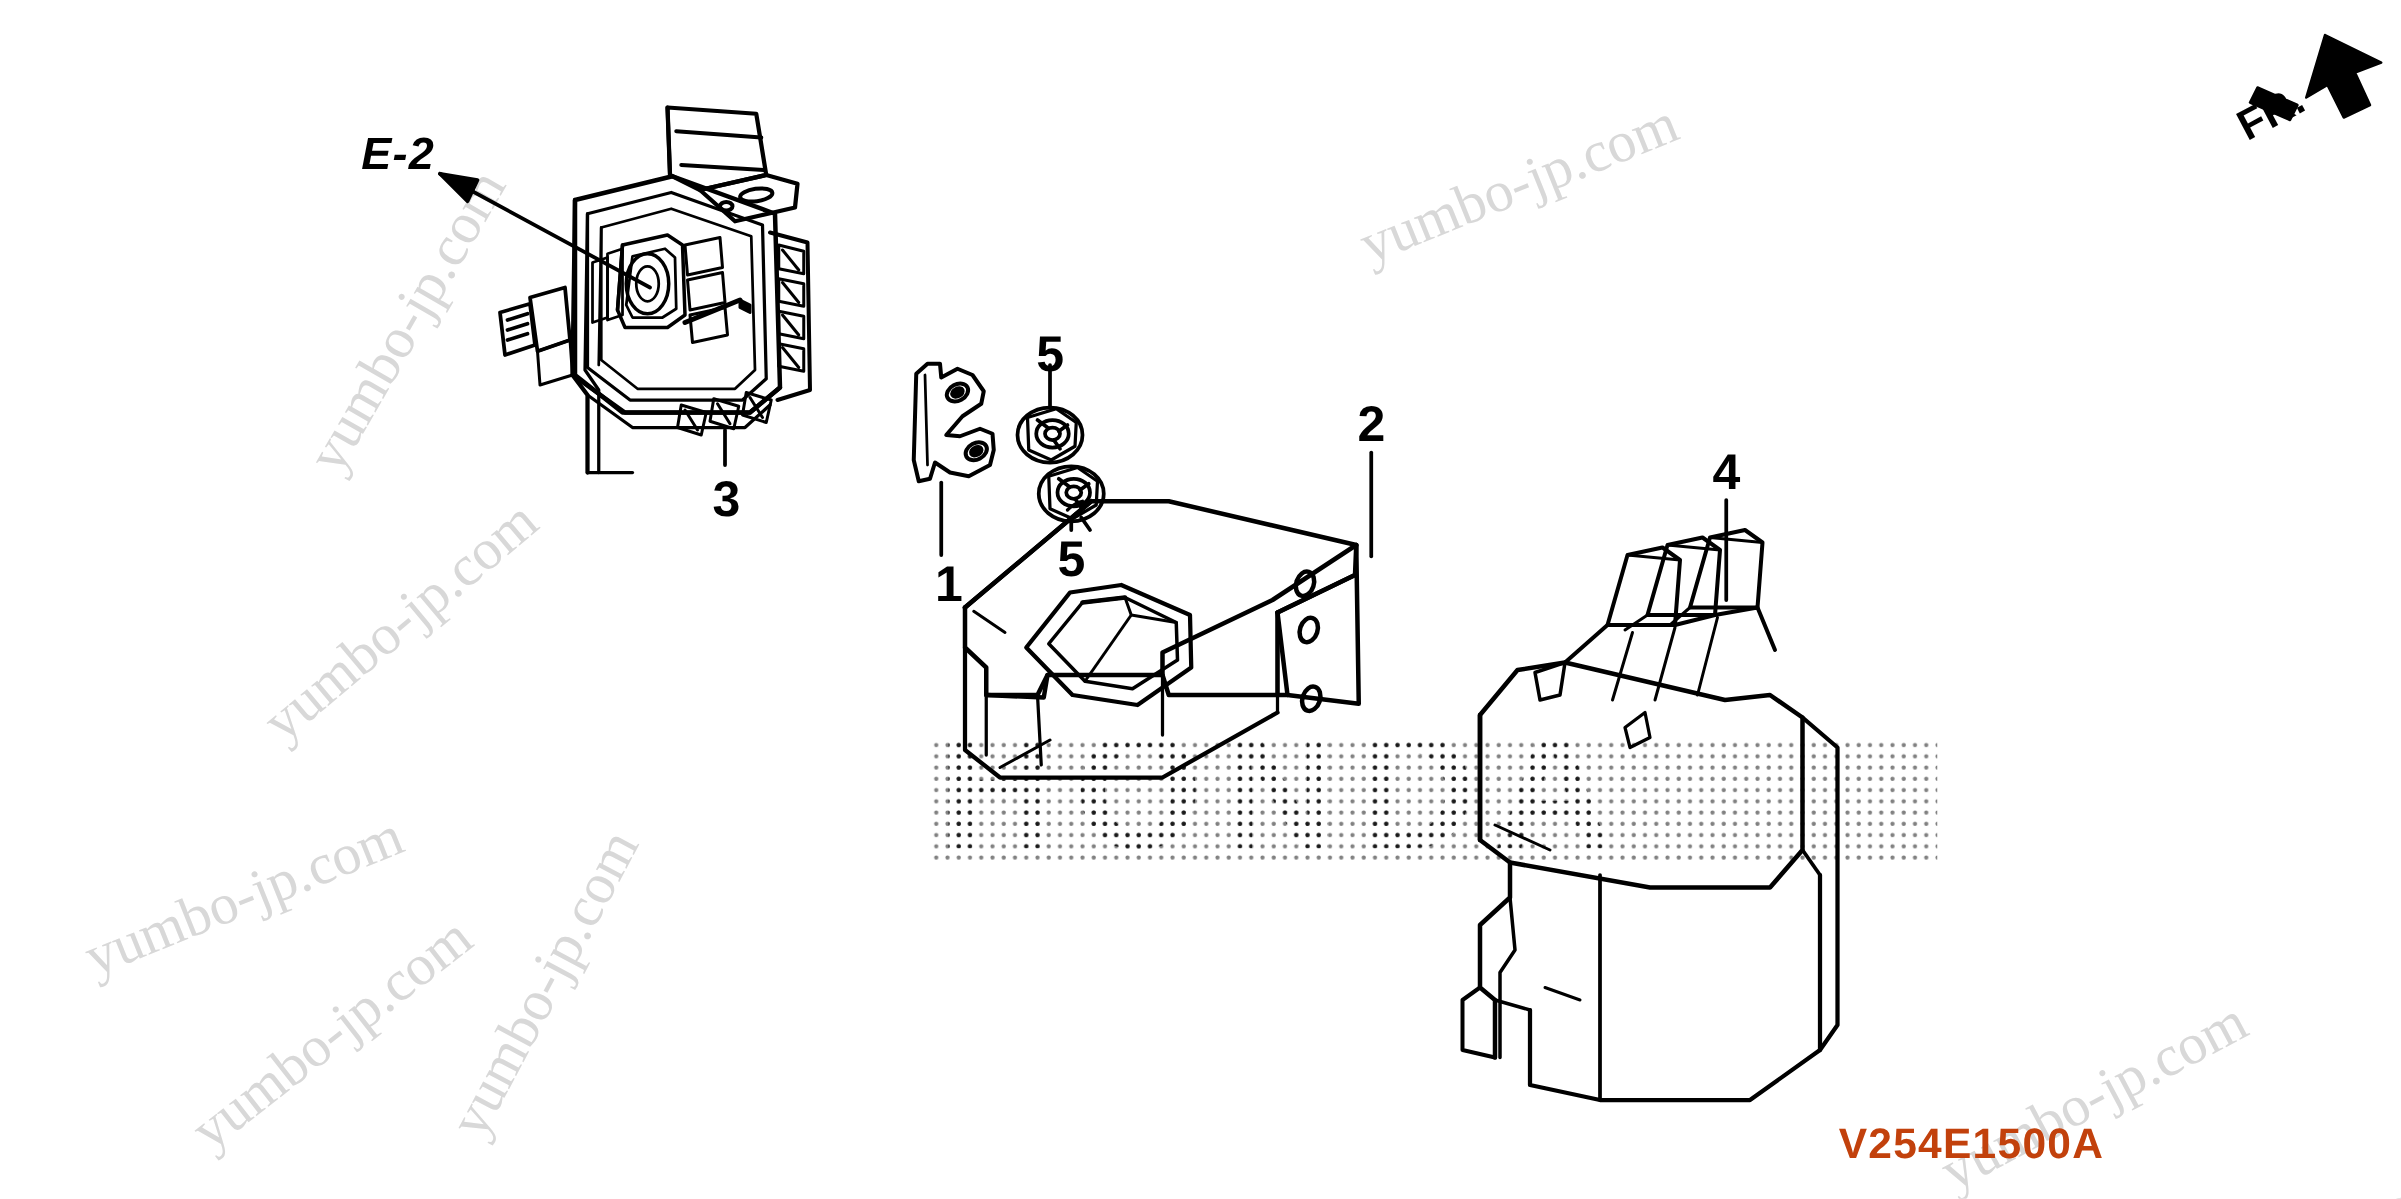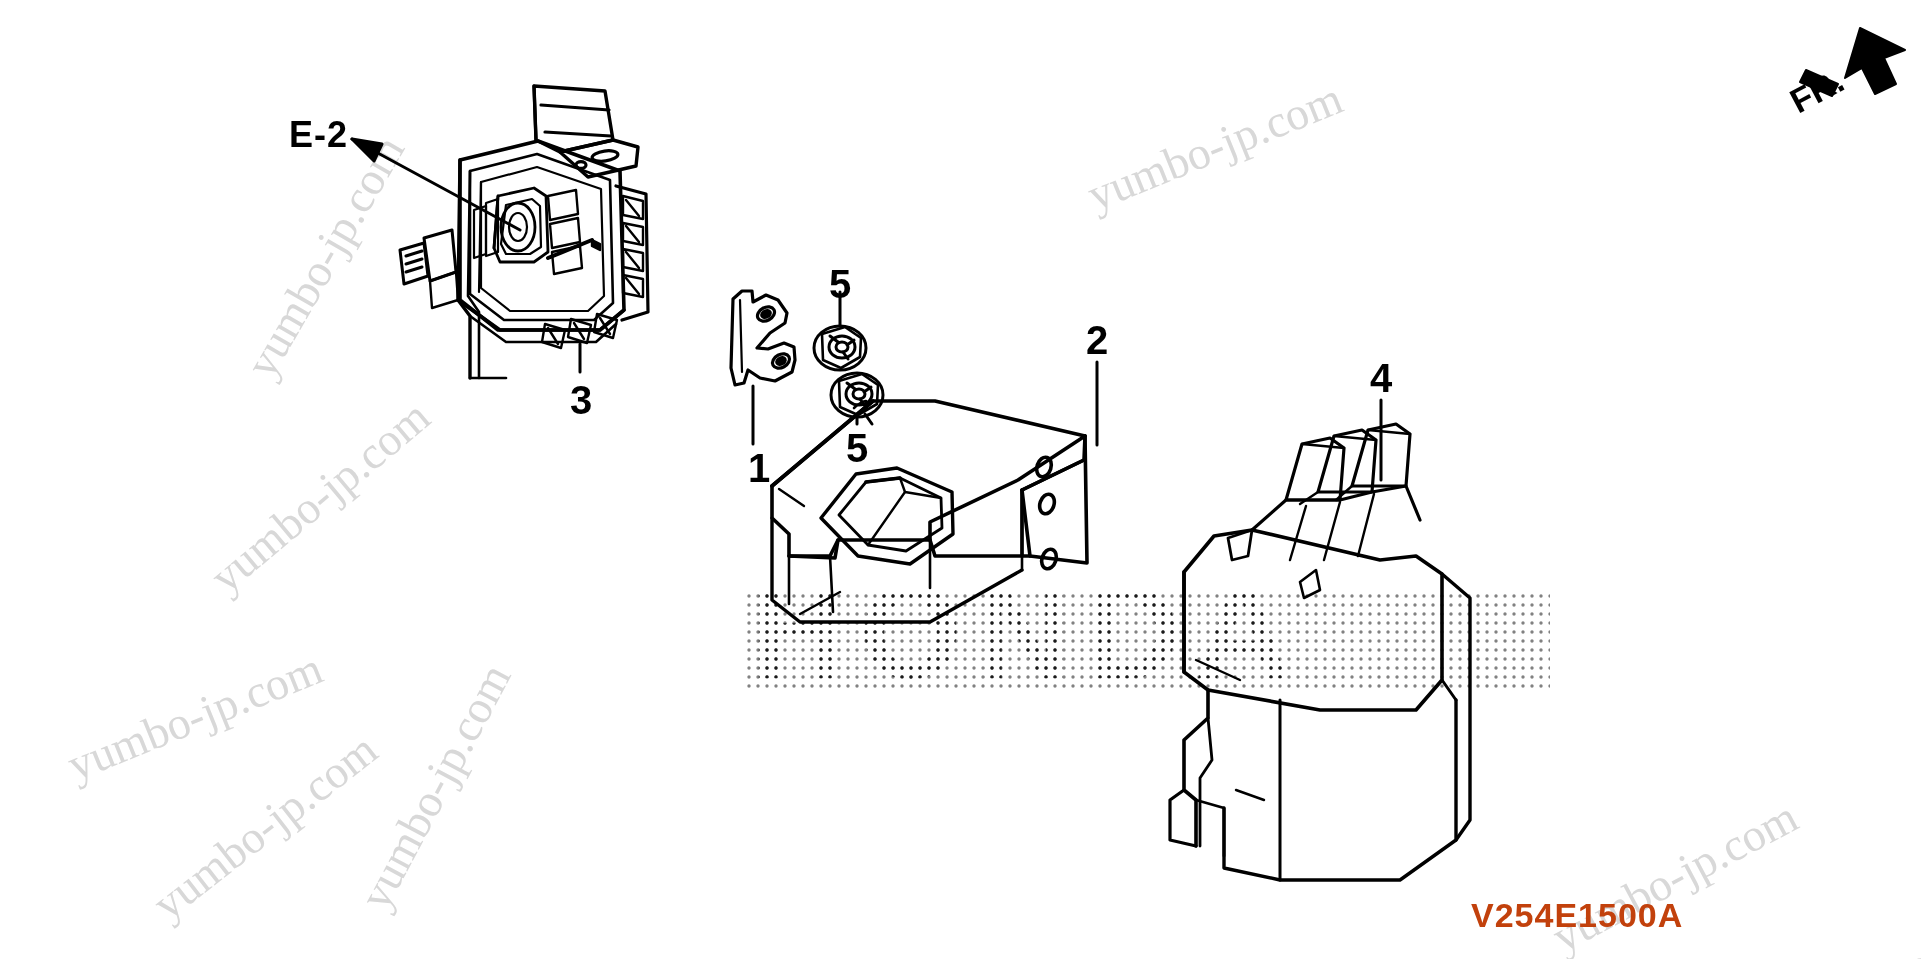--- a/index.html
+++ b/index.html
@@ -242,21 +242,21 @@
       <path d="M1252 530 L1248 556 L1232 560 L1228 538 Z" stroke-width="2.8"></path>
       <path d="M1300 582 L1316 570 L1320 590 L1304 598 Z" stroke-width="2.6"></path>
 
       <path d="M1196 660 L1240 680" stroke-width="2.4"></path>
       <path d="M1236 790 L1264 800" stroke-width="2.4"></path>
 
       <line x1="1381" y1="480" x2="1381" y2="400" stroke-width="3"></line>
     </g>
   </svg>
 
-  <div class="callout sec" style="left:289px;top:114px;">E-2</div>
+  <div class="callout sec" style="left:289px;top:102px;font-style:italic;">E-2</div>
 
   <div class="callout num" style="left:570px;top:380px;">3</div>
 
   <div class="callout num" style="left:748px;top:448px;">1</div>
 
   <div class="callout num" style="left:829px;top:264px;">5</div>
 
   <div class="callout num" style="left:846px;top:428px;">5</div>
 
   <div class="callout num" style="left:1086px;top:320px;">2</div>

